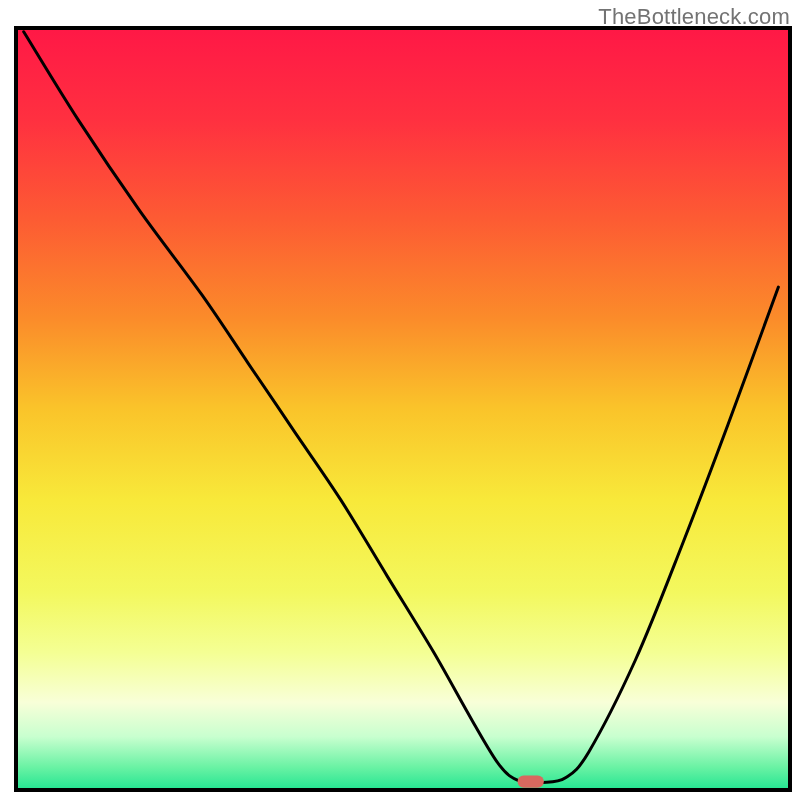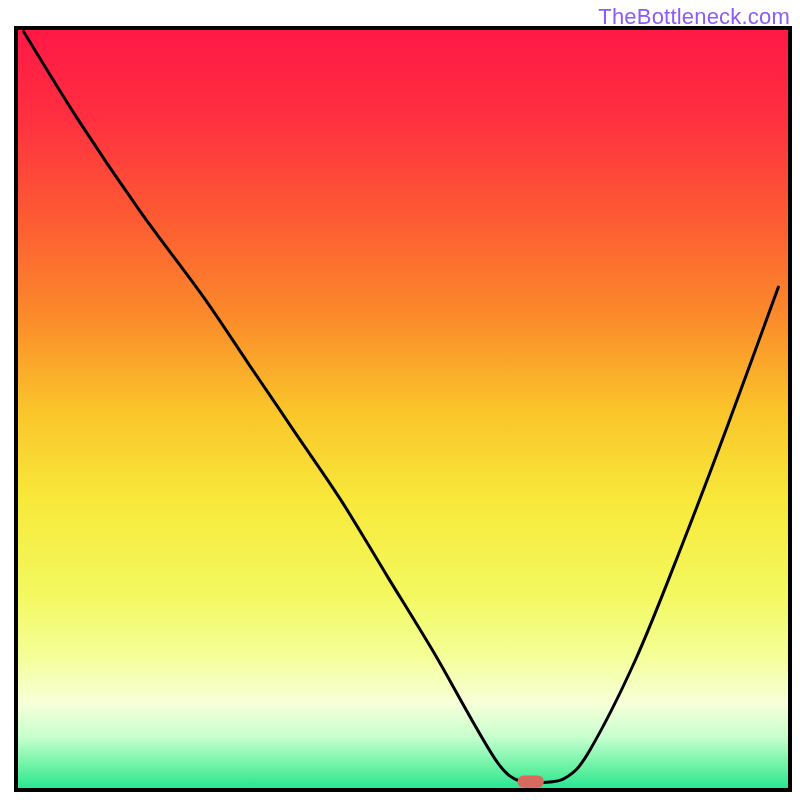--- a/index.html
+++ b/index.html
@@ -12,21 +12,21 @@
   }
   .container {
     position: relative;
     width: 800px;
     height: 800px;
   }
   .watermark {
     position: absolute;
     top: 4px;
     right: 10px;
-    color: #8b5cf6;
+    color: #737373;
     font-size: 22px;
     font-weight: 400;
     letter-spacing: 0.2px;
     z-index: 10;
   }
   svg {
     display: block;
   }
 </style>
 </head>

